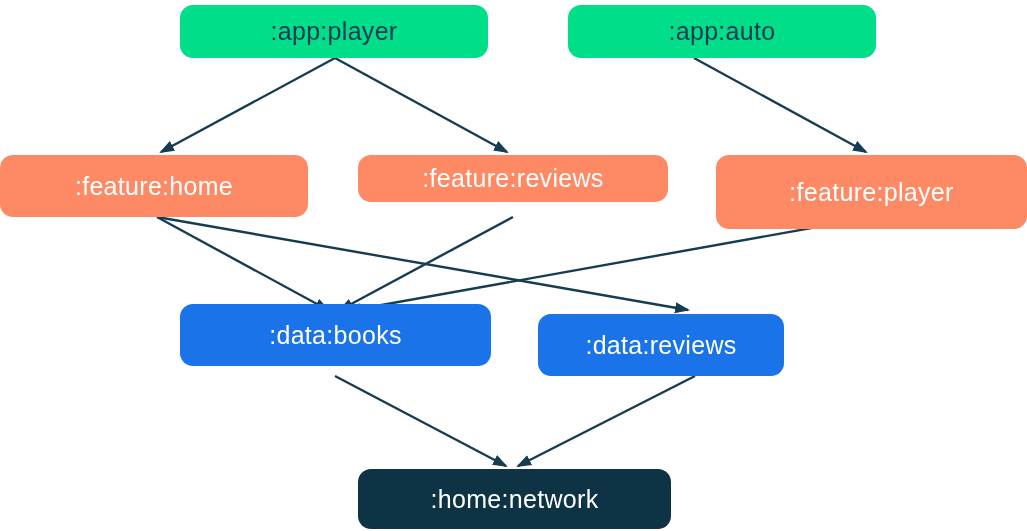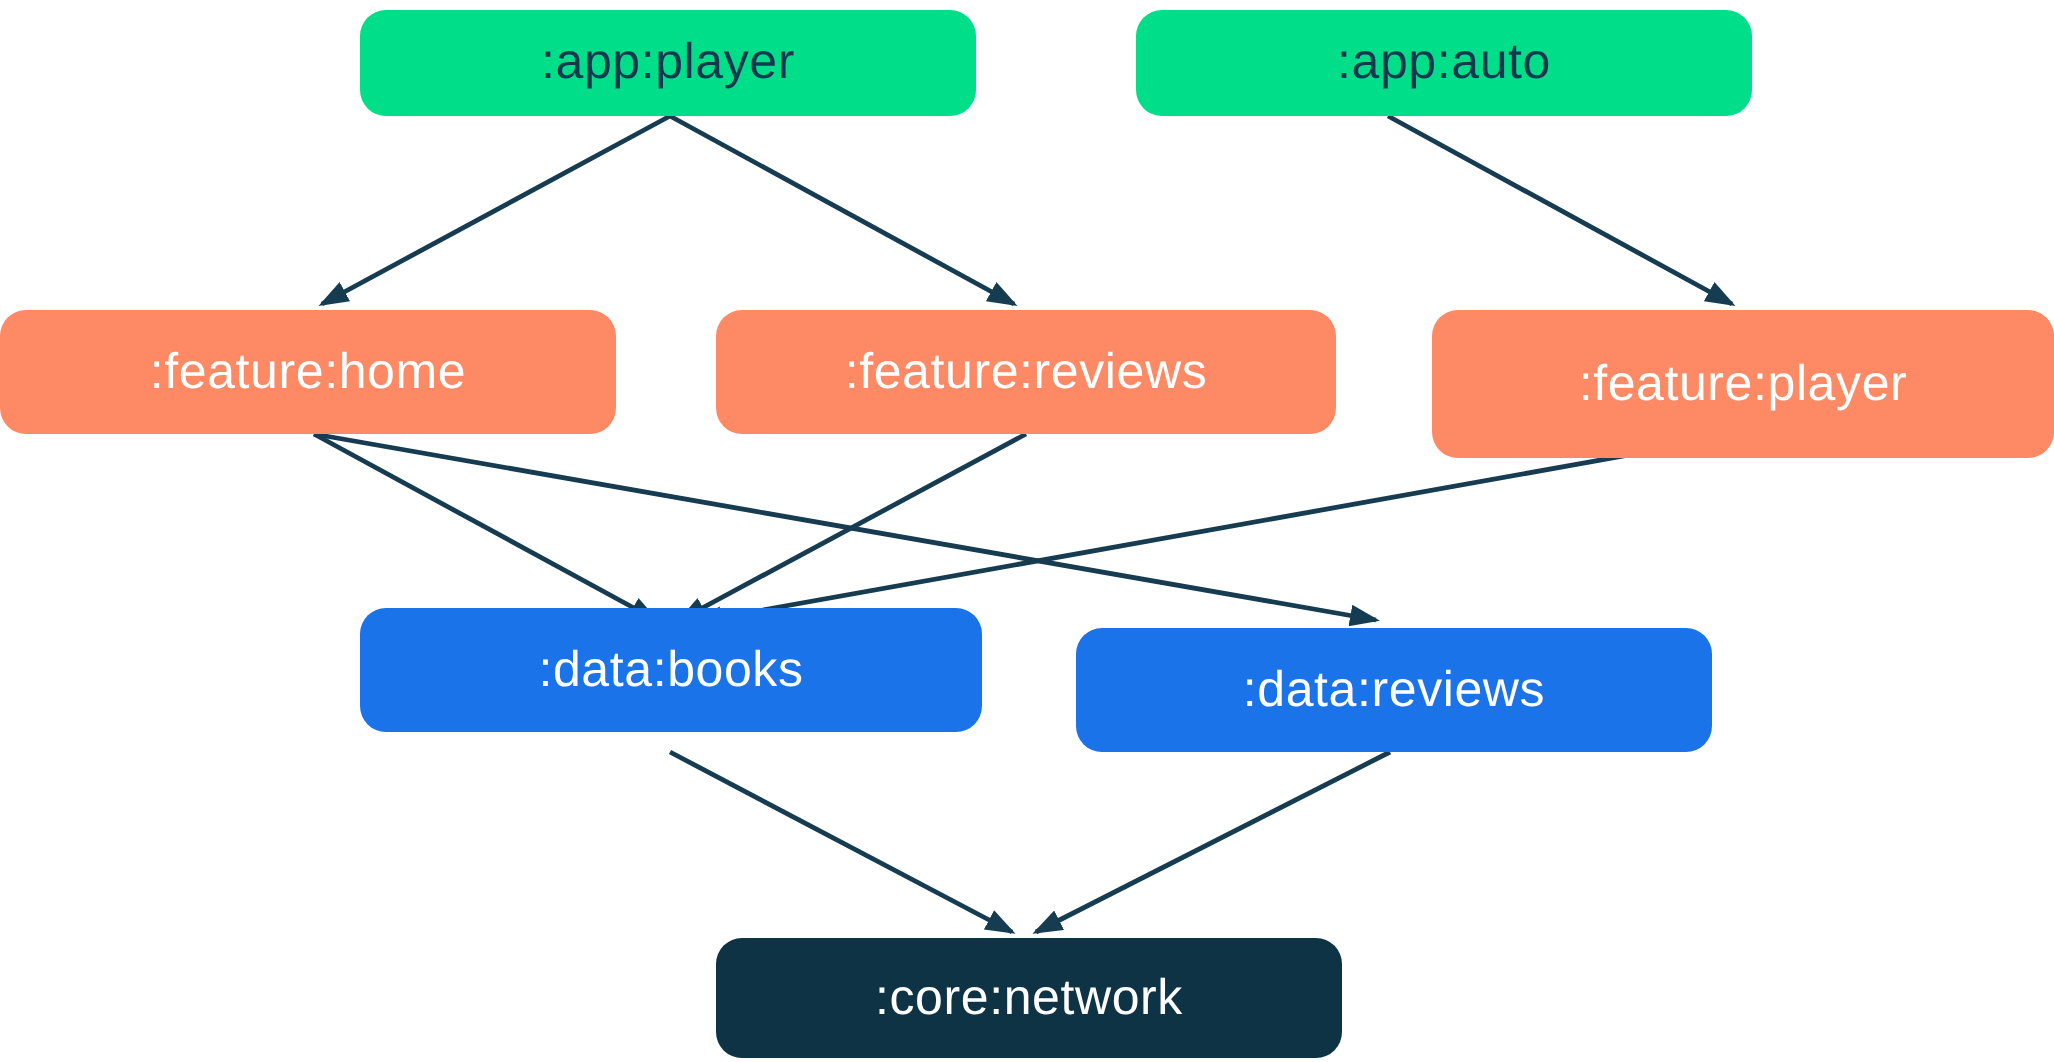--- a/index.html
+++ b/index.html
@@ -75,19 +75,19 @@
         <line x1="513" y1="217" x2="340" y2="310" marker-end="url(#arrowhead)"></line>
         <line x1="873" y1="217" x2="348" y2="311" marker-end="url(#arrowhead)"></line>
         <line x1="335" y1="376" x2="506" y2="466" marker-end="url(#arrowhead)"></line>
         <line x1="695" y1="376" x2="518" y2="466" marker-end="url(#arrowhead)"></line>
       </g>
   </svg>
   <div id="nodes">
       <div class="node app" style="left: 180px; top: 5px; width: 308px; height: 53px;">:app:player</div>
       <div class="node app" style="left: 540px; top: 5px; width: 308px; height: 53px; margin-left: 28px;">:app:auto</div>
       <div class="node feature" style="left: 0px; top: 155px; width: 308px; height: 62px;">:feature:home</div>
-      <div class="node feature" style="left: 358px; top: 155px; width: 310px; height: 62px;">:feature:reviews</div>
+      <div class="node feature" style="left: 358px; top: 155px; width: 310px; height: 47px;">:feature:reviews</div>
       <div class="node feature" style="left: 716px; top: 155px; width: 311px; height: 74px;">:feature:player</div>
       <div class="node data" style="left: 180px; top: 304px; width: 311px; height: 62px;">:data:books</div>
-      <div class="node data" style="left: 538px; top: 314px; width: 318px; height: 62px;">:data:reviews</div>
-      <div class="node core" style="left: 358px; top: 469px; width: 313px; height: 60px;">:core:network</div>
+      <div class="node data" style="left: 538px; top: 314px; width: 246px; height: 62px;">:data:reviews</div>
+      <div class="node core" style="left: 358px; top: 469px; width: 313px; height: 60px;">:home:network</div>
     </div>
 </div>
 
 </body></html>

